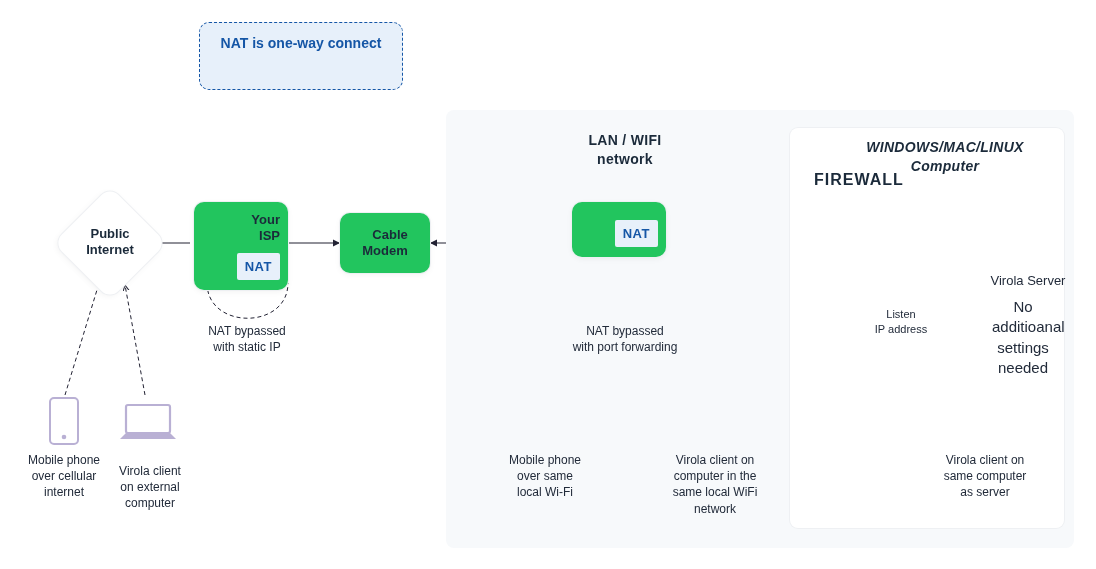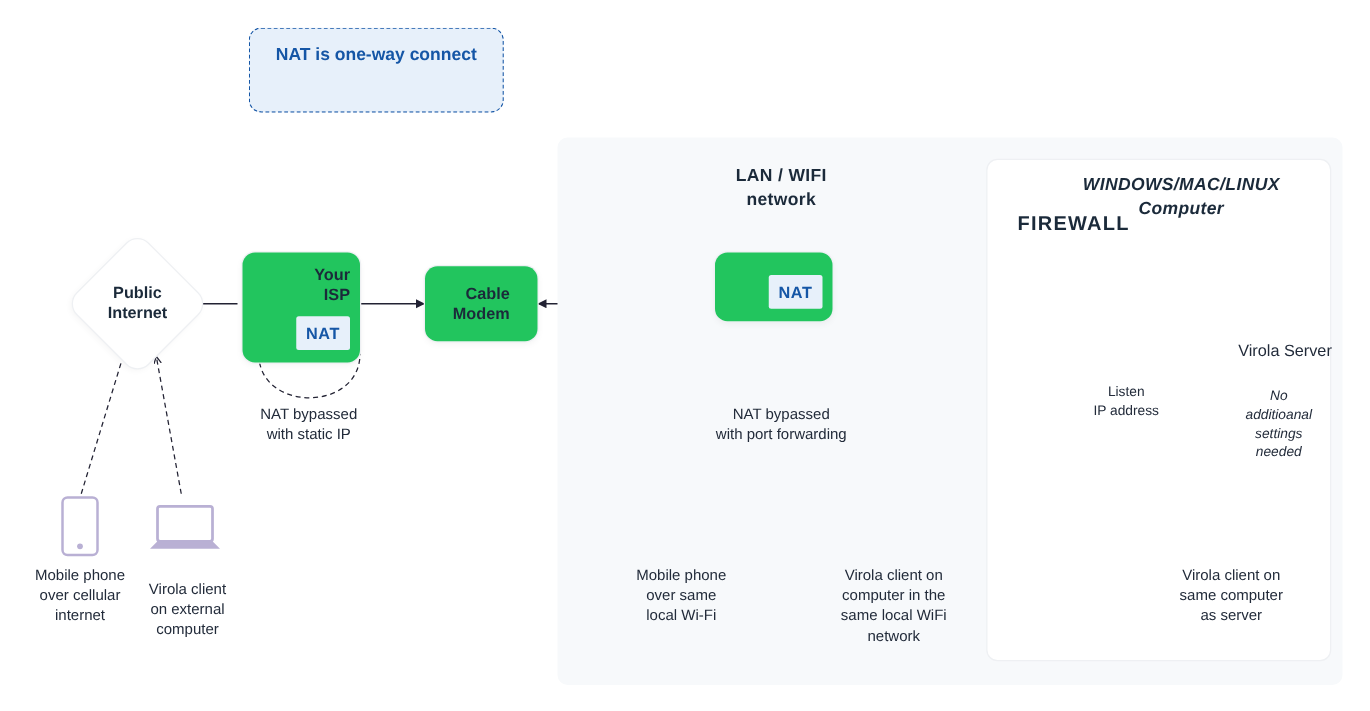--- a/index.html
+++ b/index.html
@@ -227,21 +227,21 @@
 
   <div class="node-box" style="left:572px; top:202px; width:94px;">
     <div class="nat-badge">NAT</div>
   </div>
 
   <div class="caption" style="left:988px; top:272px; font-size:13px; width:80px;">Virola Server</div>
 
   <div class="caption" style="left:202px; top:323px; width:90px;">NAT bypassed<br>with static IP</div>
   <div class="caption" style="left:560px; top:323px; width:130px;">NAT bypassed<br>with port forwarding</div>
   <div class="caption" style="left:870px; top:307px; width:62px; font-size:11px;">Listen<br>IP address</div>
-  <div class="caption" style="left:992px; top:310px; width:62px; font-size:11px;font-style:italic;">No<br>additioanal<br>settings<br>needed</div>
+  <div class="caption" style="left:992px; top:297px; width:62px; font-size:15px;">No<br>additioanal<br>settings<br>needed</div>
 
   <div class="caption" style="left:23px; top:452px; width:82px;">Mobile phone<br>over cellular<br>internet</div>
   <div class="caption" style="left:110px; top:452px; width:80px;margin-top:11px;">Virola client<br>on external<br>computer</div>
   <div class="caption" style="left:500px; top:452px; width:90px;">Mobile phone<br>over same<br>local Wi-Fi</div>
   <div class="caption" style="left:665px; top:452px; width:100px;">Virola client on<br>computer in the<br>same local WiFi<br>network</div>
   <div class="caption" style="left:935px; top:452px; width:100px;">Virola client on<br>same computer<br>as server</div>
 
 </div>
 
 </body></html>

